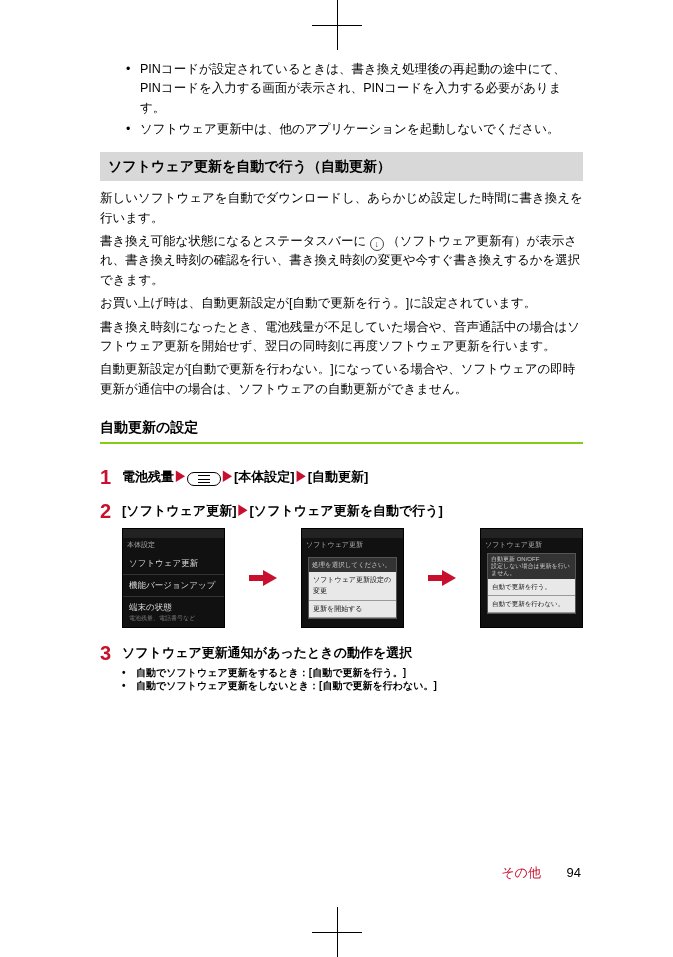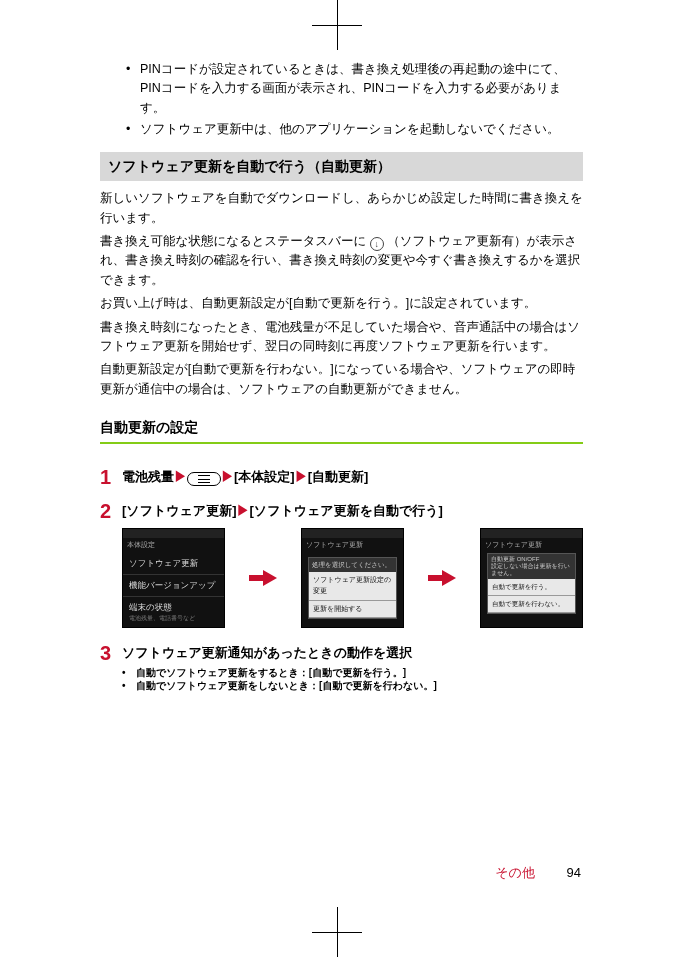--- a/index.html
+++ b/index.html
@@ -207,21 +207,21 @@
     .step3-list .li::before {
       content: "•";
       position: absolute; left: 0;
     }
     .footer {
       position: absolute;
       bottom: 74px;
       right: 92px;
       font-size: 13px;
     }
-    .footer .cat { color: #c8102e; margin-right: 28px; }
+    .footer .cat { color: #c8102e; margin-right: 22px; }
     .crop-mark {
       position: absolute;
       width: 50px;
       height: 50px;
     }
     .crop-tl { top: 0; left: 50%; transform: translateX(-50%); }
     .crop-bl { bottom: 0; left: 50%; transform: translateX(-50%); }
     .crop-mark::before, .crop-mark::after {
       content: "";
       position: absolute;

